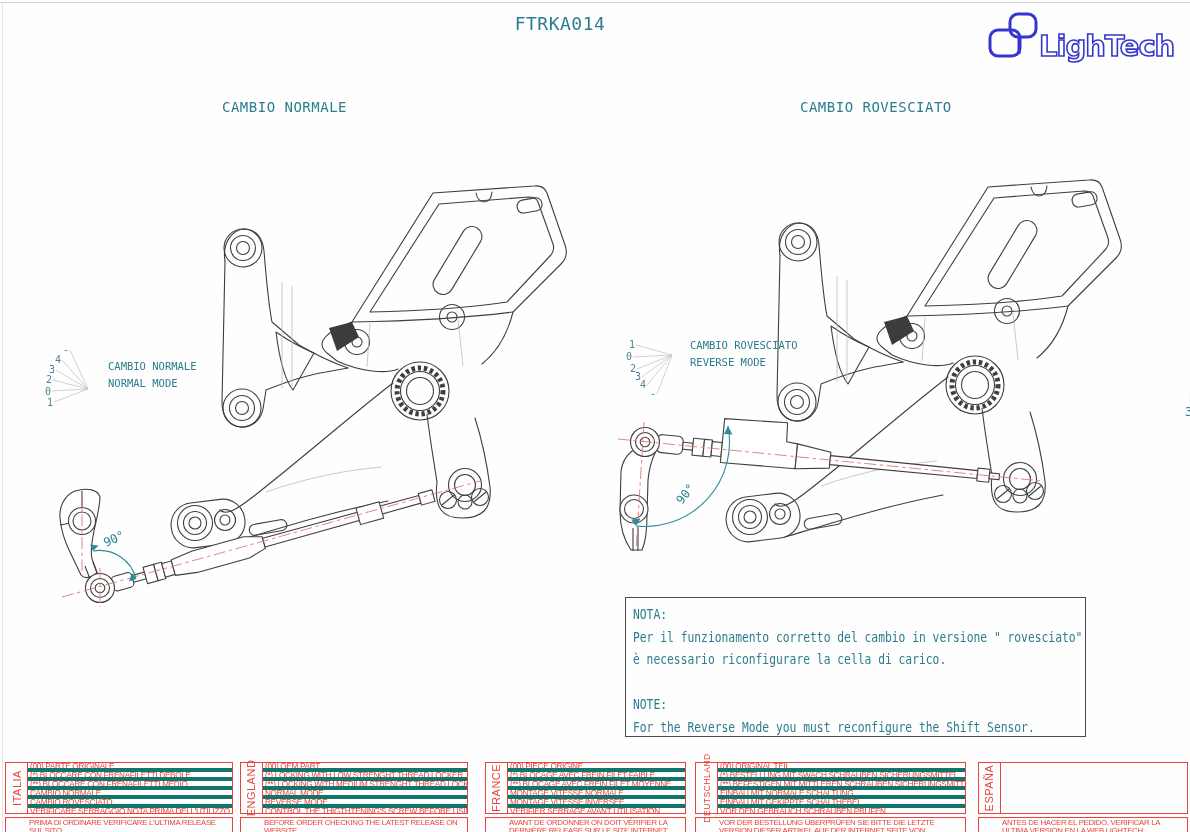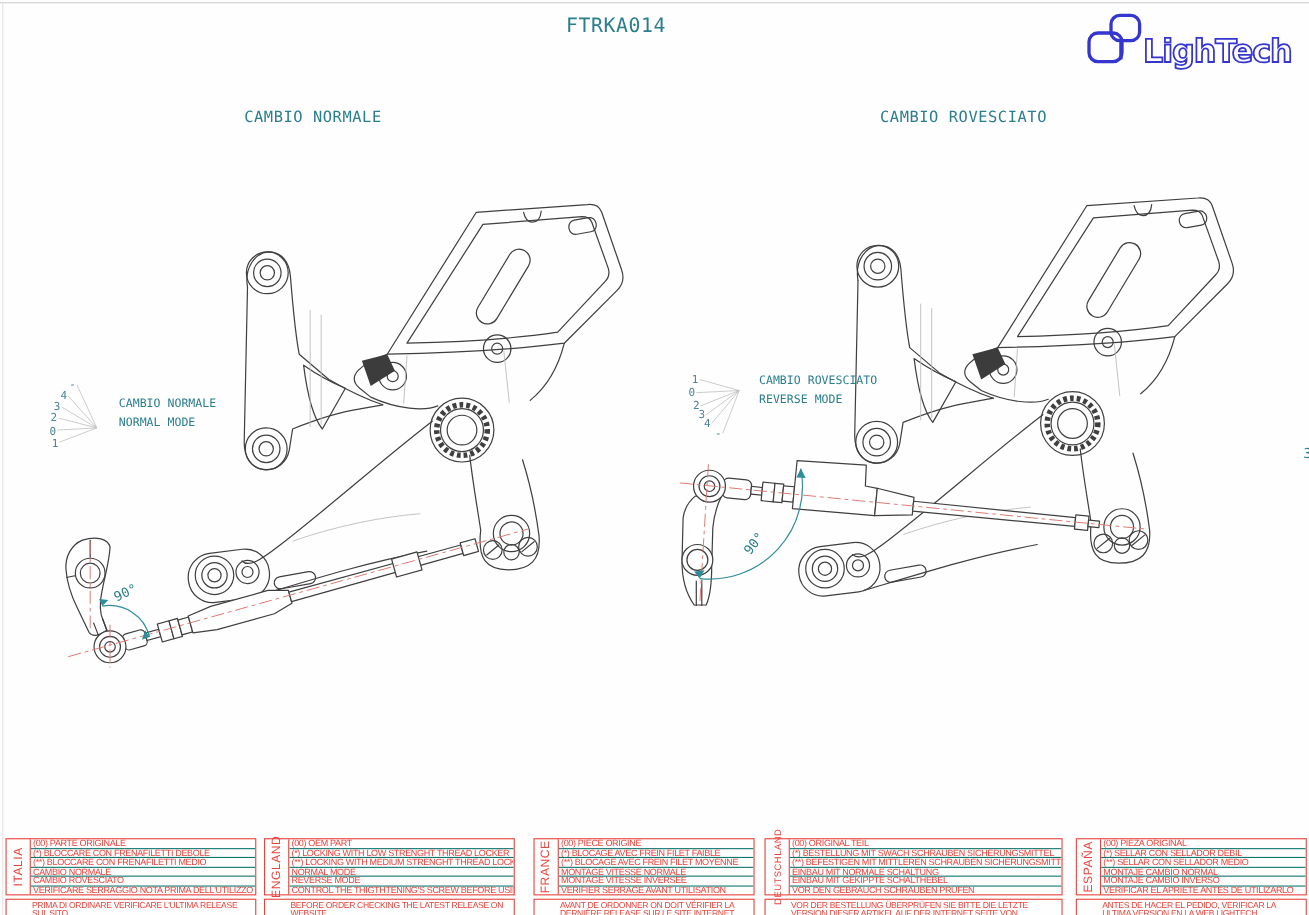--- a/index.html
+++ b/index.html
@@ -30,21 +30,21 @@
   #notebox p.gap{height:22.5px;}
 
   .legend{position:absolute;top:762px;font-family:"Liberation Sans",sans-serif;color:#e8433c;}
   .legend .main{border:1px solid #e8433c;display:flex;height:52px;box-sizing:border-box;}
   .legend .country{width:21px;border-right:1px solid #e8433c;display:flex;align-items:center;
         justify-content:center;flex:none;}
   .legend .country span{transform:rotate(-90deg);white-space:nowrap;font-size:11px;letter-spacing:0.5px;}
   .legend.de .country span{font-size:8.5px;}
   .legend .rows{flex:1;display:flex;flex-direction:column;overflow:hidden;}
   .legend .rows div{flex:1;font-size:8.2px;line-height:8.4px;letter-spacing:-0.3px;
-        white-space:nowrap;overflow:hidden;padding-left:2px;border-top:1px solid #0f766e;}
+        white-space:nowrap;overflow:hidden;padding-left:2px;border-top:4px solid #0f766e;}
   .legend .rows div:first-child{border-top:none;}
   .legend .note{border:1px solid #e8433c;margin-top:3px;padding:1px 2px 6px 23px;
         font-size:7.8px;line-height:8px;letter-spacing:-0.3px;}
   #lg0{left:5px;width:228px;} #lg1{left:240px;width:228px;} #lg2{left:485px;width:201px;}
   #lg3{left:695px;width:271px;} #lg4{left:978px;width:210px;}
 </style>
 </head>
 <body>
 
 <div id="page">
@@ -234,20 +234,30 @@
       <text class="fanNum" x="42" y="200" text-anchor="end">0</text>
       <text class="fanNum" x="46" y="212" text-anchor="end">2</text>
       <text class="fanNum" x="51" y="220" text-anchor="end">3</text>
       <text class="fanNum" x="56" y="228" text-anchor="end">4</text>
       <text class="fanNum" x="66" y="237" text-anchor="end">-</text>
     </g>
     <text class="cad" font-size="10.5" x="100" y="189">CAMBIO ROVESCIATO</text>
     <text class="cad" font-size="10.5" x="100" y="206">REVERSE MODE</text>
   </svg>
 
+  <div id="notebox">
+    <div class="scale teal">
+      <p>NOTA:</p>
+      <p>Per il funzionamento corretto del cambio in versione " rovesciato"</p>
+      <p>è necessario riconfigurare la cella di carico.</p>
+      <p class="gap"></p>
+      <p>NOTE:</p>
+      <p>For the Reverse Mode you must reconfigure the Shift Sensor.</p>
+    </div>
+  </div>
 
   <div id="lg0" class="legend">
     <div class="main">
       <div class="country">
           <span>ITALIA</span>
         </div>
       <div class="rows">
         <div>(00) PARTE ORIGINALE</div>
         <div>(*)   BLOCCARE CON FRENAFILETTI DEBOLE</div>
         <div>(**)  BLOCCARE CON FRENAFILETTI MEDIO</div>
@@ -308,24 +318,16 @@
       </div>
     </div>
     <div class="note">VOR DER BESTELLUNG ÜBERPRÜFEN SIE BITTE DIE LETZTE VERSION DIESER ARTIKEL AUF DER INTERNET SEITE VON LIGHTECH</div>
   </div>
 
   <div id="lg4" class="legend">
     <div class="main">
       <div class="country">
           <span>ESPAÑA</span>
         </div>
-      <div class="rows">
-        <div>(00) PIEZA ORIGINAL</div>
-        <div>(*)   SELLAR CON SELLADOR DEBIL</div>
-        <div>(**)  SELLAR CON SELLADOR MEDIO</div>
-        <div>MONTAJE  CAMBIO NORMAL</div>
-        <div>MONTAJE CAMBIO INVERSO</div>
-        <div>VERIFICAR EL APRIETE ANTES DE UTILIZARLO</div>
-      </div>
     </div>
     <div class="note">ANTES DE HACER EL PEDIDO, VERIFICAR LA ULTIMA VERSION EN LA WEB LIGHTECH</div>
   </div>
 </div>
 
 </body></html>

